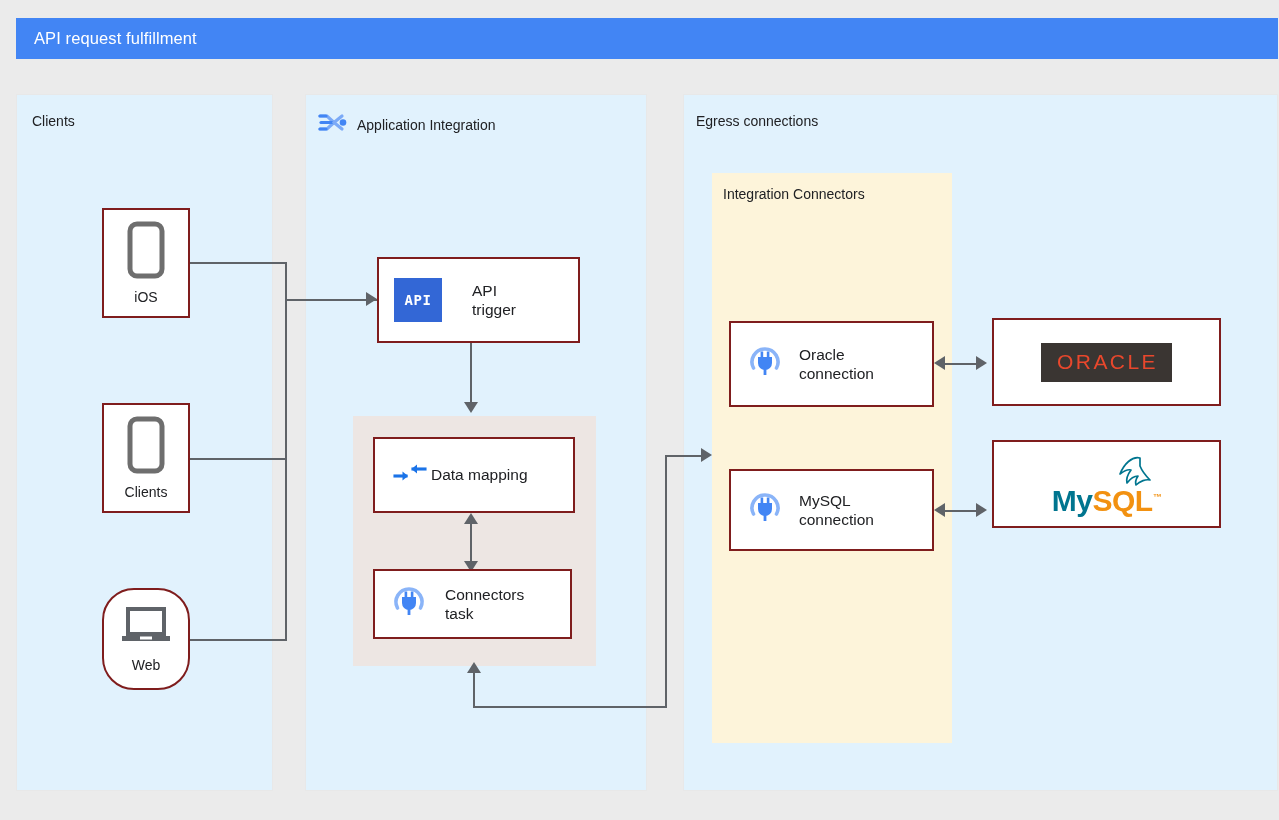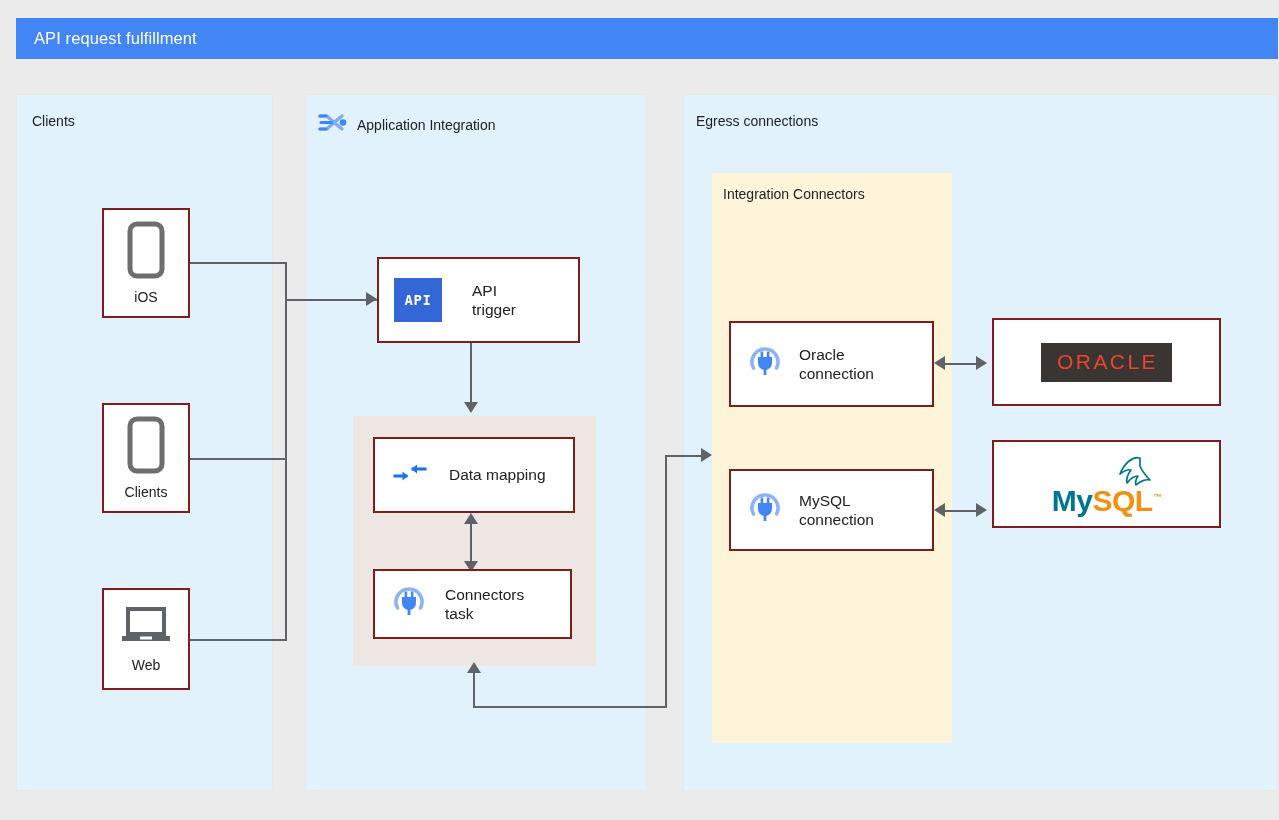--- a/index.html
+++ b/index.html
@@ -165,21 +165,21 @@
 
   <div class="node client-card" style="left:102px;top:403px;width:88px;height:110px;">
     <span class="icon">
       <svg width="40" height="58" viewBox="0 0 40 58">
         <rect x="4" y="3" width="32" height="52" rx="7" ry="7" fill="none" stroke="#6e6e6e" stroke-width="5"></rect>
       </svg>
     </span>
     <span class="client-label">Clients</span>
   </div>
 
-  <div class="node client-card" style="left:102px;top:588px;width:88px;height:102px;">
+  <div class="node client-card" style="left:102px;top:588px;width:88px;height:102px;border-radius:32px;">
     <span class="icon">
       <svg width="52" height="42" viewBox="0 0 52 42">
         <rect x="8" y="4" width="36" height="25" fill="none" stroke="#5f6368" stroke-width="4"></rect>
         <rect x="2" y="31" width="48" height="5" fill="#5f6368"></rect>
         <rect x="20" y="31.5" width="12" height="3" fill="#ffffff"></rect>
       </svg>
     </span>
     <span class="client-label">Web</span>
   </div>
 
@@ -192,21 +192,21 @@
 
   <div class="node" style="left:377px;top:257px;width:203px;height:86px;padding-left:15px;gap:30px;">
     <span class="icon api-badge" style="width:48px;height:44px;">API</span>
     <span class="node-label">API
 trigger</span>
   </div>
 
   <div class="line vline" style="left:470px;top:343px;height:62px;"></div>
   <div class="arrow arrow-down" style="left:464px;top:402px;"></div>
 
-  <div class="node" style="left:373px;top:437px;width:202px;height:76px;padding-left:18px;gap:22px;">
+  <div class="node" style="left:373px;top:437px;width:202px;height:76px;padding-left:18px;gap:4px;">
     <span class="icon">
       <svg width="34" height="26" viewBox="0 0 34 26">
         <g stroke="#1a73e8" stroke-width="3.1" fill="none" stroke-linecap="square">
           <path d="M2 16 L13 16"></path>
           <path d="M9.5 11.5 L15 16 L9.5 20.5" fill="#1a73e8" stroke="none"></path>
           <path d="M32 9 L20 9"></path>
           <path d="M24 4.5 L18.5 9 L24 13.5" fill="#1a73e8" stroke="none"></path>
         </g>
       </svg>
     </span>

